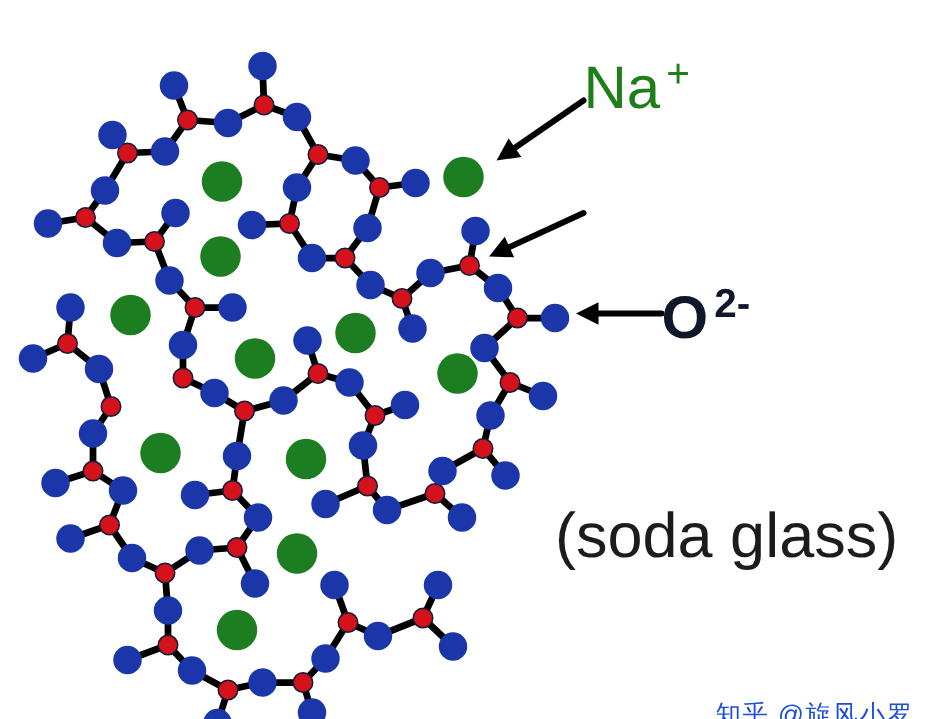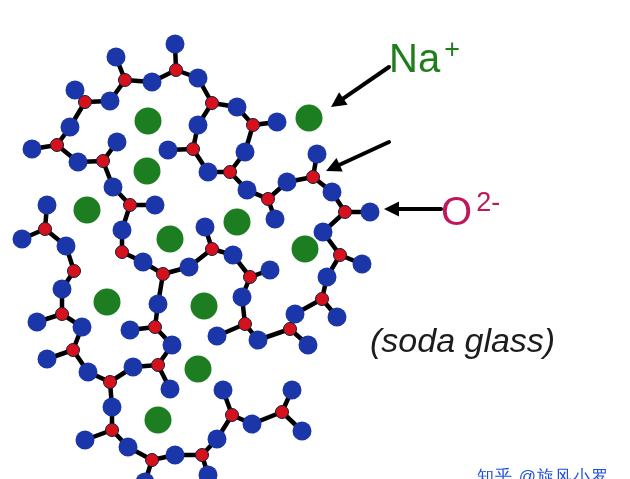--- a/index.html
+++ b/index.html
@@ -7,21 +7,21 @@
     position:relative;width:630px;height:479px;background:#fff;overflow:hidden;
     font-family:"Liberation Sans", sans-serif;
     margin-top:12px;
   }
   .stage svg{position:absolute;left:0;top:0;}
   .ion-label{position:absolute;font-size:40px;line-height:1;white-space:nowrap;}
   .ion-label .sup{display:inline-block;font-size:27px;vertical-align:14px;margin-left:4px;}
   .lbl-na{left:389px;top:24px;}
   .lbl-si{left:391px;top:98px;}
   .lbl-o{left:441px;top:177px;}
-  .caption{position:absolute;left:370px;top:310px;font-size:34px;line-height:1.1;white-space:nowrap;font-style:italic;}
+  .caption{position:absolute;left:370px;top:322px;font-size:42px;line-height:1.1;white-space:nowrap;}
   .watermark{position:absolute;left:477px;top:453px;font-size:17px;letter-spacing:1px;white-space:nowrap;}
 </style>
 </head>
 <body>
 
 <div class="stage" style="background: rgb(255, 255, 255);">
 
   <svg id="network" width="630" height="479" viewBox="0 0 630 479">
       <line x1="125" y1="68" x2="152" y2="70" stroke="#000000" stroke-width="4.5" stroke-linecap="round"></line>
       <line x1="176" y1="58" x2="152" y2="70" stroke="#000000" stroke-width="4.5" stroke-linecap="round"></line>
@@ -233,21 +233,21 @@
       <circle cx="309" cy="106" r="13.5" fill="#1d7d21"></circle>
       <circle cx="198" cy="357" r="13.5" fill="#1d7d21"></circle>
       <circle cx="158" cy="408" r="13.5" fill="#1d7d21"></circle>
     </svg>
 
   <div class="ion-label lbl-na" style="color: rgb(30, 126, 26);">
     <span>Na</span><span class="sup">+</span>
   </div>
 
 
-  <div class="ion-label lbl-o" style="color: #be185d;">
+  <div class="ion-label lbl-o" style="color: #0f172a; font-weight: bold;">
     <span>O</span><span class="sup">2-</span>
   </div>
 
   <div class="caption" style="color: rgb(28, 28, 28);">(soda glass)</div>
 
   <div class="watermark" style="color: #1d4ed8; text-align: center;">知乎 @旋风小罗</div>
 
 </div>
 
 </body></html>

